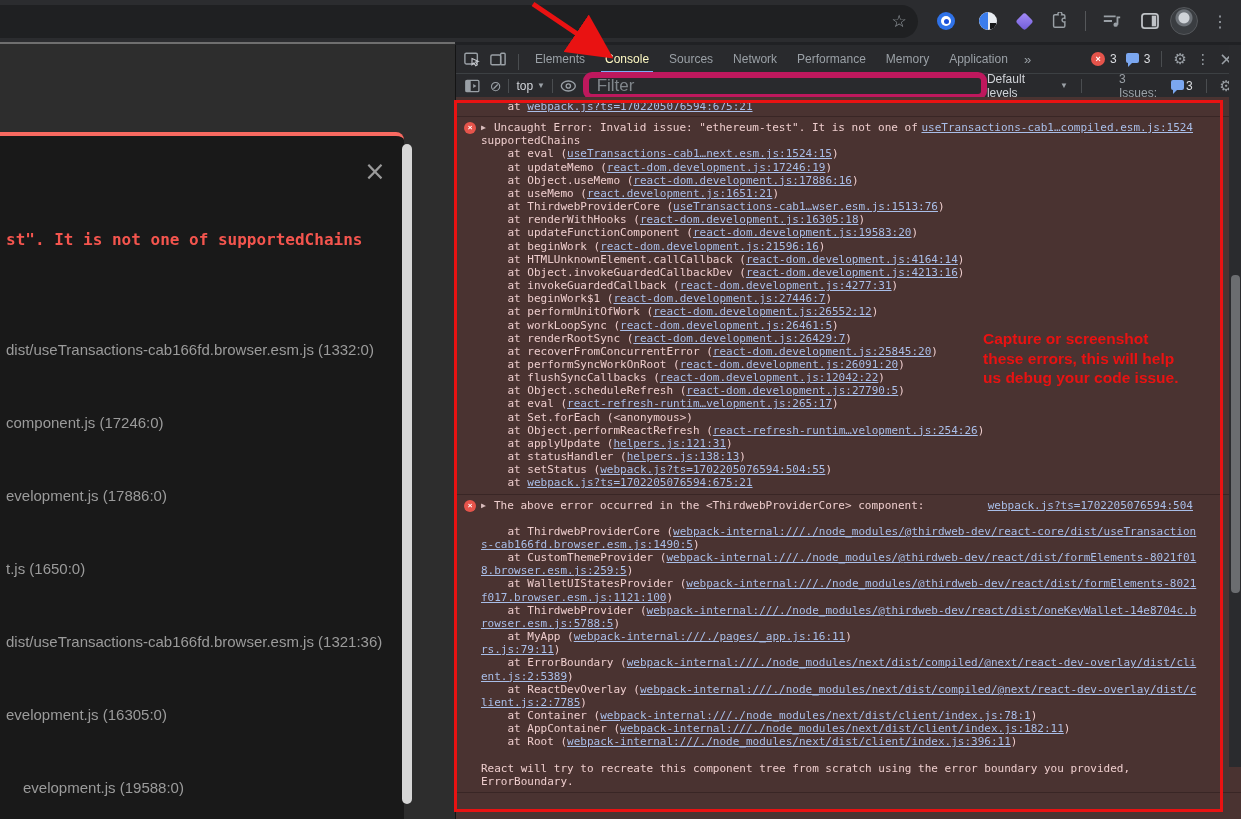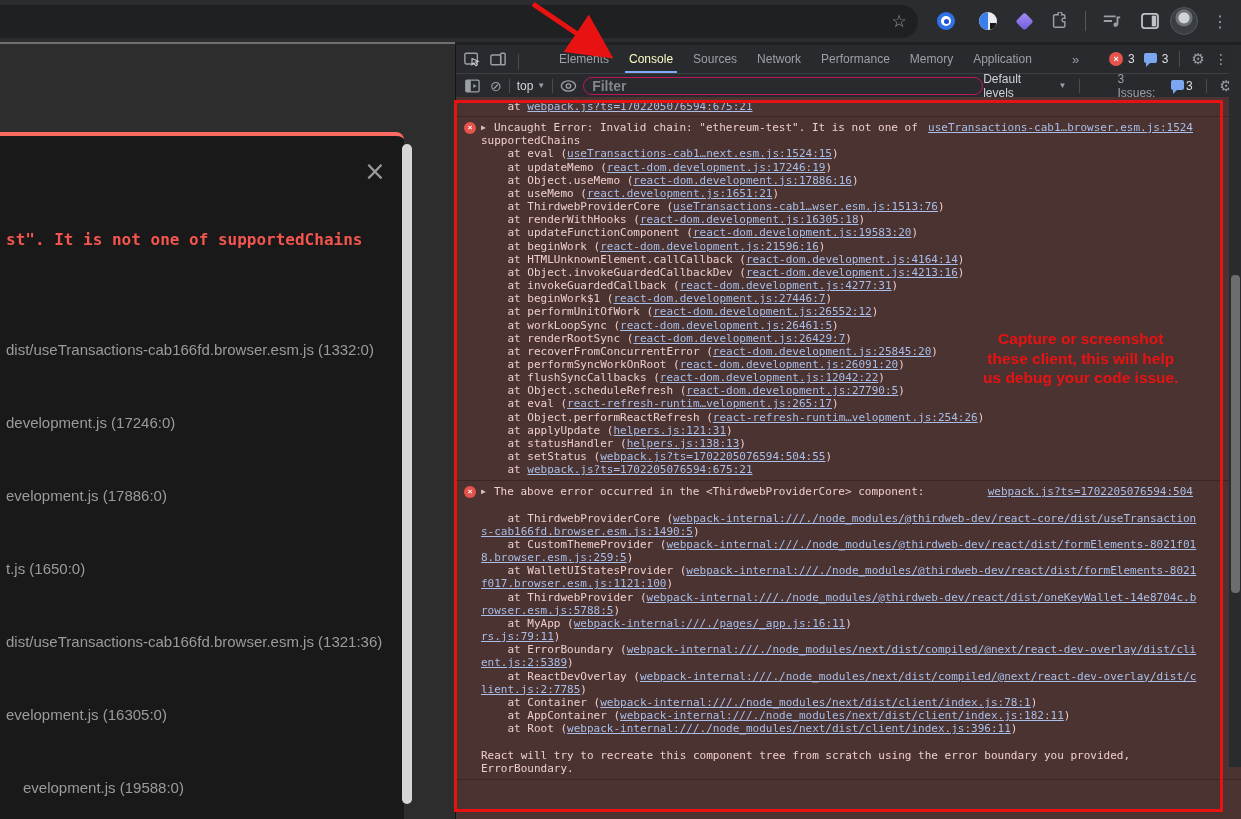--- a/index.html
+++ b/index.html
@@ -32,64 +32,64 @@
   
   .page-left{position:absolute;left:0;top:42px;width:455px;height:777px;background:#2d2d2d;border-top:2px solid #6f6f6f;}
   .overlay{position:absolute;left:0;top:88px;width:404px;height:687px;background:#191919;border-top:4px solid #f96a61;border-radius:0 8px 0 0;}
   .ov-close{position:absolute;left:360px;top:20px;width:30px;height:30px;color:#9a9a9a;font-size:26px;line-height:30px;text-align:center;font-family:"DejaVu Sans",sans-serif;}
   .ov-error{position:absolute;left:6px;top:94px;color:#f4554e;font:bold 16px/20px "DejaVu Sans Mono",monospace;white-space:nowrap;}
   .ov-frame{position:absolute;left:6px;color:#9b9b9b;font:15px/19px "Liberation Sans",sans-serif;white-space:nowrap;}
   .ov-scroll{position:absolute;left:402px;top:8px;width:10px;height:660px;border-radius:5px;background:#d6d6d6;}
 
   
   .devtools{position:absolute;left:455px;top:45px;width:786px;height:774px;background:#292a2d;border-left:1px solid #141414;}
-  .dt-tabbar{position:absolute;left:0;top:0;width:786px;height:28px;border-bottom:1px solid #3c4043;display:flex;align-items:stretch;gap:24px;}
+  .dt-tabbar{position:absolute;left:0;top:0;width:786px;height:28px;border-bottom:1px solid #3c4043;display:flex;align-items:stretch;}
   .dt-left-icons{display:flex;align-items:center;padding:0 4px 0 8px;gap:10px;color:#9aa0a6;}
   .dt-vsep{width:1px;height:16px;background:#4a4d50;margin:6px 2px 0 2px;}
   .dt-tab{display:flex;align-items:center;padding:0 10px;font-size:12px;color:#9aa0a6;position:relative;}
   .dt-tab.sel{color:#fef9c3;}
   .dt-tab.sel:after{content:"";position:absolute;left:6px;right:6px;bottom:0;height:2px;background:#7cacf8;}
   .dt-more{display:flex;align-items:center;color:#9aa0a6;font-size:13px;padding:0 6px;}
   .dt-right{margin-left:auto;display:flex;align-items:center;gap:9px;padding-right:8px;}
   .err-badge{width:14px;height:14px;border-radius:50%;background:#e5544b;color:#fff;font-size:9px;font-weight:bold;
              display:flex;align-items:center;justify-content:center;}
   .badge-num{color:#dadce0;font-size:12px;margin-left:-4px;}
   .bubble{position:relative;width:13px;height:10px;border-radius:2px;background:#7ba7f0;margin-top:-2px;}
   .bubble:after{content:"";position:absolute;left:2px;bottom:-4px;border:3px solid transparent;border-top-color:#7ba7f0;border-left-color:#7ba7f0;}
   .ico{color:#9aa0a6;font-family:"DejaVu Sans",sans-serif;}
   .gear{font-size:15px;} .kdots{font-size:14px;} .closex{font-size:18px;line-height:18px;}
 
   .dt-toolbar{position:absolute;left:0;top:29px;width:786px;height:23px;border-bottom:1px solid #3c4043;display:flex;align-items:center;font-size:12px;color:#c5c8cc;}
   .dt-toolbar .gap{width:1px;height:14px;background:#4a4d50;margin:0 7px;}
   .blockicon{font-size:14px;color:#9aa0a6;margin-left:10px;}
   .topsel{display:flex;align-items:center;gap:4px;color:#d0d3d8;}
   .caret{font-size:8px;color:#9aa0a6;}
-  .filter{width:384px;height:16px;margin-left:6px;background:transparent;border:1px solid #be185d;border-radius:9px;
-          color:#dadce0;font-size:14px;padding:0 8px;outline:none;font-weight:bold;}
+  .filter{width:384px;height:16px;margin-left:6px;background:transparent;border:6px solid #be185d;border-radius:9px;
+          color:#dadce0;font-size:17px;padding:0 8px;outline:none;}
   .filter::placeholder{color:#80868b;}
   .dt-toolbar .right{margin-left:auto;display:flex;align-items:center;gap:6px;padding-right:9px;}
   .issues{color:#9aa0a6;margin-left:24px;}
 
   
   .console{position:absolute;left:0;top:52px;width:786px;height:788px;background:#4a3331;overflow:hidden;}
   .msg{position:relative;padding:4px 49px 4px 25px;border-bottom:1px solid #392625;}
   .msg.first{padding-top:3px;padding-bottom:3px;}
   .cline{white-space:pre;font:11px/13.15px "DejaVu Sans Mono",monospace;color:#eecdcd;}
   .lnk{color:#a9bee8;text-decoration:underline;cursor:pointer;}
   .hrow{position:relative;padding-left:13px;}
   .tri{position:absolute;left:0;top:0;font-size:8px;color:#d9bdbd;}
   .hlink{position:absolute;right:0;top:0;}
   .gut-err{position:absolute;left:8px;top:5px;width:12px;height:12px;border-radius:50%;background:#e5544b;color:#fff;
            font:bold 8px/12px "Liberation Sans",sans-serif;text-align:center;}
   .c-scroll{position:absolute;left:773px;top:0;width:13px;height:722px;background:#2a2b2e;}
   .c-thumb{position:absolute;left:2px;top:230px;width:9px;height:318px;border-radius:4px;background:#6b6d70;}
 
   
   .anno-rect{position:absolute;left:454px;top:100px;width:769px;height:712px;border:3px solid #e91212;box-sizing:border-box;pointer-events:none;z-index:40;}
-  .anno-note{position:absolute;left:983px;top:329px;z-index:41;font:600 15.5px/19.5px "Liberation Sans",sans-serif;text-align:center;}
+  .anno-note{position:absolute;left:983px;top:329px;z-index:41;font:600 15.5px/19.5px "Liberation Sans",sans-serif;}
   .anno-arrow{position:absolute;left:515px;top:0;z-index:41;pointer-events:none;}
 </style>
 </head>
 <body>
 
 <div class="screen">
 
   <div class="chrome-bar">
     <div class="addr-pill"></div>
     <div class="tb-icon star">☆</div>
@@ -132,21 +132,21 @@
       </div>
     <div class="tb-icon kebab">⋮</div>
   </div>
 
   <div class="page-left">
     <div class="overlay">
       <div class="ov-close">×</div>
       <div class="ov-error">st". It is not one of supportedChains</div>
       <div id="ov-frames">
           <div class="ov-frame" style="top: 204px;">dist/useTransactions-cab166fd.browser.esm.js (1332:0)</div>
-          <div class="ov-frame" style="top: 277px;">development.js (17246:0)</div>
+          <div class="ov-frame" style="top: 277px;">component.js (17246:0)</div>
           <div class="ov-frame" style="top: 350px;">evelopment.js (17886:0)</div>
           <div class="ov-frame" style="top: 423px;">t.js (1650:0)</div>
           <div class="ov-frame" style="top: 496px;">dist/useTransactions-cab166fd.browser.esm.js (1321:36)</div>
           <div class="ov-frame" style="top: 569px;">evelopment.js (16305:0)</div>
           <div class="ov-frame" style="top: 642px; margin-left: 17px;">evelopment.js (19588:0)</div>
         </div>
       <div class="ov-scroll"></div>
     </div>
   </div>
 
@@ -216,21 +216,21 @@
         <span class="ico gear">⚙</span>
       </span>
     </div>
 
     <div class="console" id="console-root">
         <div class="msg first">
           <div class="cline">    at <span class="lnk">webpack.js?ts=1702205076594:675:21</span></div>
         </div>
         <div class="msg">
           <span class="gut-err">×</span>
-          <div class="cline hrow"><span class="tri">▶</span><span>Uncaught Error: Invalid chain: "ethereum-test". It is not one of</span><span class="lnk hlink">useTransactions-cab1…browser.esm.js:1524</span></div>
+          <div class="cline hrow"><span class="tri">▶</span><span>Uncaught Error: Invalid issue: "ethereum-test". It is not one of</span><span class="lnk hlink">useTransactions-cab1…compiled.esm.js:1524</span></div>
           <div class="cline">supportedChains</div>
           <div class="cline">    at eval (<span class="lnk">useTransactions-cab1…next.esm.js:1524:15</span>)</div>
           <div class="cline">    at updateMemo (<span class="lnk">react-dom.development.js:17246:19</span>)</div>
           <div class="cline">    at Object.useMemo (<span class="lnk">react-dom.development.js:17886:16</span>)</div>
           <div class="cline">    at useMemo (<span class="lnk">react.development.js:1651:21</span>)</div>
           <div class="cline">    at ThirdwebProviderCore (<span class="lnk">useTransactions-cab1…wser.esm.js:1513:76</span>)</div>
           <div class="cline">    at renderWithHooks (<span class="lnk">react-dom.development.js:16305:18</span>)</div>
           <div class="cline">    at updateFunctionComponent (<span class="lnk">react-dom.development.js:19583:20</span>)</div>
           <div class="cline">    at beginWork (<span class="lnk">react-dom.development.js:21596:16</span>)</div>
           <div class="cline">    at HTMLUnknownElement.callCallback (<span class="lnk">react-dom.development.js:4164:14</span>)</div>
@@ -238,20 +238,21 @@
           <div class="cline">    at invokeGuardedCallback (<span class="lnk">react-dom.development.js:4277:31</span>)</div>
           <div class="cline">    at beginWork$1 (<span class="lnk">react-dom.development.js:27446:7</span>)</div>
           <div class="cline">    at performUnitOfWork (<span class="lnk">react-dom.development.js:26552:12</span>)</div>
           <div class="cline">    at workLoopSync (<span class="lnk">react-dom.development.js:26461:5</span>)</div>
           <div class="cline">    at renderRootSync (<span class="lnk">react-dom.development.js:26429:7</span>)</div>
           <div class="cline">    at recoverFromConcurrentError (<span class="lnk">react-dom.development.js:25845:20</span>)</div>
           <div class="cline">    at performSyncWorkOnRoot (<span class="lnk">react-dom.development.js:26091:20</span>)</div>
           <div class="cline">    at flushSyncCallbacks (<span class="lnk">react-dom.development.js:12042:22</span>)</div>
           <div class="cline">    at Object.scheduleRefresh (<span class="lnk">react-dom.development.js:27790:5</span>)</div>
           <div class="cline">    at eval (<span class="lnk">react-refresh-runtim…velopment.js:265:17</span>)</div>
+          <div class="cline">    at Set.forEach (&lt;anonymous&gt;)</div>
           <div class="cline">    at Object.performReactRefresh (<span class="lnk">react-refresh-runtim…velopment.js:254:26</span>)</div>
           <div class="cline">    at applyUpdate (<span class="lnk">helpers.js:121:31</span>)</div>
           <div class="cline">    at statusHandler (<span class="lnk">helpers.js:138:13</span>)</div>
           <div class="cline">    at setStatus (<span class="lnk">webpack.js?ts=1702205076594:504:55</span>)</div>
           <div class="cline">    at <span class="lnk">webpack.js?ts=1702205076594:675:21</span></div>
         </div>
         <div class="msg">
           <span class="gut-err">×</span>
           <div class="cline hrow"><span class="tri">▶</span><span>The above error occurred in the &lt;ThirdwebProviderCore&gt; component:</span><span class="lnk hlink">webpack.js?ts=1702205076594:504</span></div>
           <div class="cline">&nbsp;</div>
@@ -278,21 +279,21 @@
         </div>
       </div>
     <div class="c-scroll">
       <div class="c-thumb"></div>
     </div>
   </div>
 
   <div class="anno-rect"></div>
   <div class="anno-note" id="anno-note" style="color: rgb(233, 18, 18);">
       <div>Capture or screenshot</div>
-      <div>these client, this will help</div>
+      <div>these errors, this will help</div>
       <div>us debug your code issue.</div>
     </div>
   <svg class="anno-arrow" width="110" height="62">
     <defs>
         <marker id="ah" markerWidth="9" markerHeight="9" refX="6" refY="4.5" orient="auto">
           <path d="M0,0 L9,4.5 L0,9 z" fill="#e91212"></path>
         </marker>
       </defs>
     <line x1="18" y1="4" x2="86" y2="50" stroke="#e91212" stroke-width="5" marker-end="url(#ah)"></line>
   </svg>

